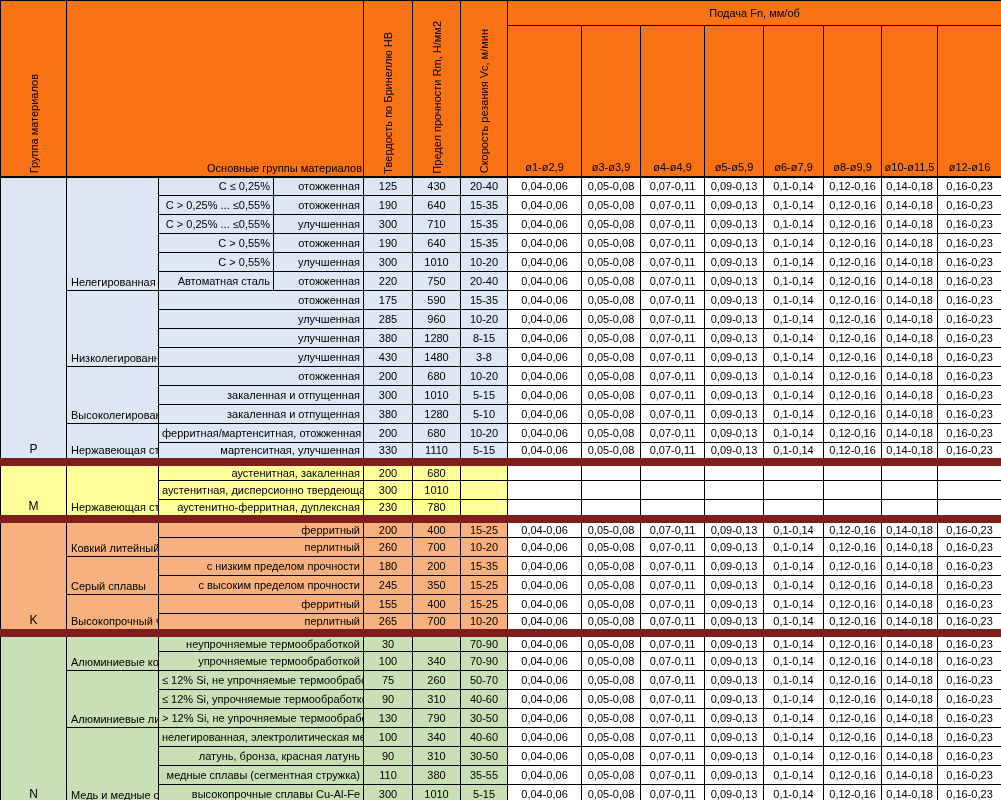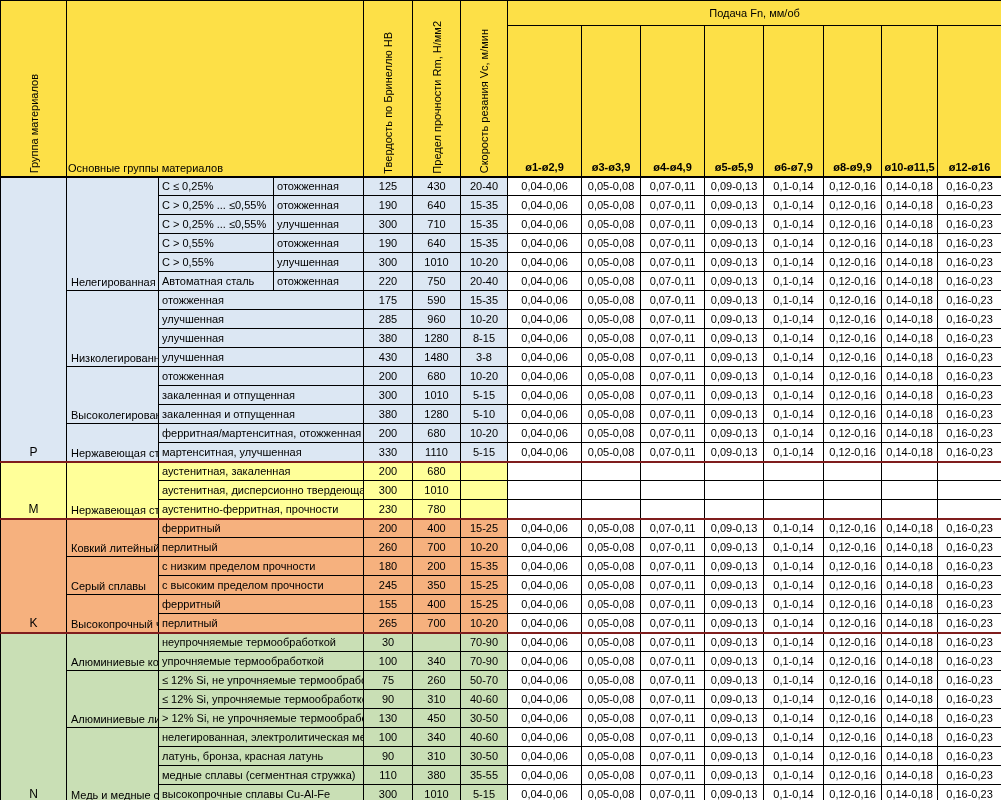--- a/index.html
+++ b/index.html
@@ -2,40 +2,40 @@
 <html style="--c-P: #DCE7F3; --c-M: #FFFF99; --c-K: #F6B17E; --c-N: #C9DFB5;"><head>
 <meta charset="utf-8">
 <style>
   html,body{margin:0;padding:0;}
   body{
     width:1001px;height:800px;overflow:hidden;background:#ffffff;
     font-family:"Liberation Sans", sans-serif;color:#000;
   }
   table{border-collapse:collapse;table-layout:fixed;width:1001px;}
   th,td{border:1px solid #000;font-size:11px;overflow:hidden;white-space:nowrap;}
-  thead th{background:#fde047;font-weight:normal;}
+  thead th{background:#f97316;font-weight:normal;}
   th.feedtitle{height:22px;text-align:center;vertical-align:middle;}
-  th.dia{vertical-align:bottom;text-align:center;font-weight:bold;padding:0 1px 3px 1px;}
+  th.dia{vertical-align:bottom;text-align:center;font-weight:normal;padding:0 1px 3px 1px;}
   th.vth{vertical-align:bottom;padding:0;}
   .vwrap{height:165px;display:flex;justify-content:center;align-items:flex-end;}
   .vert{writing-mode:vertical-rl;transform:rotate(180deg);white-space:nowrap;font-size:11px;padding:2px 0;}
-  th.hmat{vertical-align:bottom;text-align:left;padding-bottom:2px;}
+  th.hmat{vertical-align:bottom;text-align:right;padding-bottom:2px;}
   tbody tr{height:19px;}
   tbody td{padding:0 3px;}
-  td.t{text-align:left;}
+  td.t{text-align:right;}
   td.n{text-align:center;padding:0 1px;}
   td.g1{vertical-align:bottom;text-align:center;font-size:12px;padding-bottom:2px;}
   td.g2{vertical-align:bottom;text-align:left;padding:0 0 2px 4px;}
   td.f{text-align:center;background:#ffffff;padding:0 1px;}
   tr.gP td:not(.f){background:var(--c-P);}
   tr.gM td:not(.f){background:var(--c-M);}
   tr.gK td:not(.f){background:var(--c-K);}
   tr.gN td:not(.f){background:var(--c-N);}
   tbody tr:first-child td{border-top:2px solid #000;}
-  tr.sec td{border-top:2px solid #7f1d1d;margin-left:33px;}
+  tr.sec td{border-top:8px solid #7f1d1d;margin-left:33px;}
 </style>
 </head>
 <body>
 
 <table>
   <colgroup>
     <col style="width:66px">
       <col style="width:92px">
       <col style="width:115px">
       <col style="width:90px">
@@ -333,21 +333,21 @@
     <td class="f"></td>
         <td class="f"></td>
         <td class="f"></td>
         <td class="f"></td>
         <td class="f"></td>
         <td class="f"></td>
         <td class="f"></td>
         <td class="f"></td>
       </tr>
     <tr class="gM">
-      <td class="t" colspan="2">аустенитно-ферритная, прочности</td>
+      <td class="t" colspan="2">аустенитно-ферритная, дуплексная</td>
       <td class="n">230</td>
       <td class="n">780</td>
       <td class="n"></td>
     <td class="f"></td>
         <td class="f"></td>
         <td class="f"></td>
         <td class="f"></td>
         <td class="f"></td>
         <td class="f"></td>
         <td class="f"></td>
@@ -496,21 +496,21 @@
         <td class="f">0,07-0,11</td>
         <td class="f">0,09-0,13</td>
         <td class="f">0,1-0,14</td>
         <td class="f">0,12-0,16</td>
         <td class="f">0,14-0,18</td>
         <td class="f">0,16-0,23</td>
       </tr>
     <tr class="gN">
       <td class="t" colspan="2">&gt; 12% Si, не упрочняемые термообработкой</td>
       <td class="n">130</td>
-      <td class="n">450</td>
+      <td class="n">790</td>
       <td class="n">30-50</td>
     <td class="f">0,04-0,06</td>
         <td class="f">0,05-0,08</td>
         <td class="f">0,07-0,11</td>
         <td class="f">0,09-0,13</td>
         <td class="f">0,1-0,14</td>
         <td class="f">0,12-0,16</td>
         <td class="f">0,14-0,18</td>
         <td class="f">0,16-0,23</td>
       </tr>

